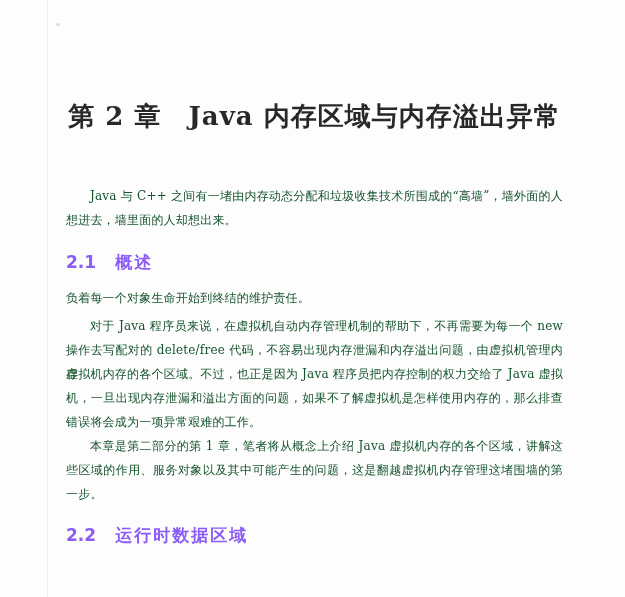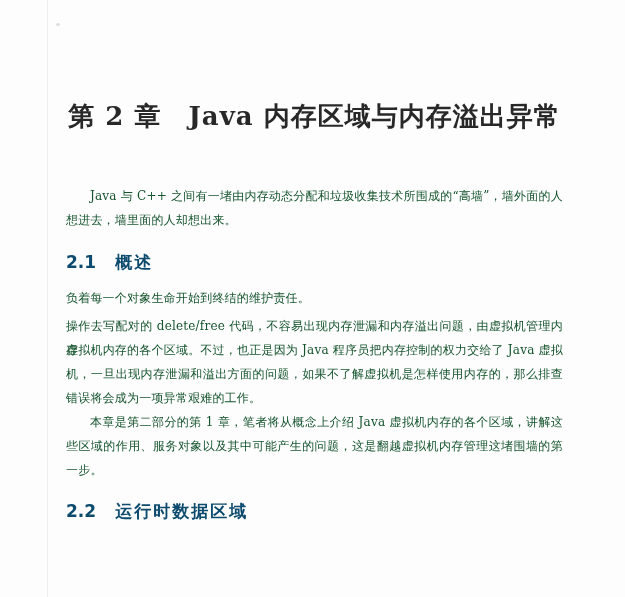--- a/index.html
+++ b/index.html
@@ -72,21 +72,21 @@
   .para-4 { margin-top: 0; }
 
   .sec-heading {
     display: flex;
     align-items: baseline;
     gap: 19px;
     font-family: "DejaVu Sans", "Liberation Sans", sans-serif;
     font-weight: 700;
     font-size: 17px;
     line-height: 24px;
-    color: #0c4a6e;
+    color: #8b5cf6;
     margin: 0;
   }
   .sec-heading .sec-title { letter-spacing: 2px; }
   .sec-1 { margin-top: 18px; }
   .sec-2 { margin-top: 17px; }
 </style>
 </head>
 <body>
 
 <div class="page">
@@ -106,20 +106,21 @@
     <h2 class="sec-heading sec-1">
       <span class="sec-num">2.1</span>
       <span class="sec-title">概述</span>
     </h2>
 
     <div class="para para-2">
       <div class="line last">负着每一个对象生命开始到终结的维护责任。</div>
     </div>
 
     <div class="para para-3">
+      <div class="line first">对于 Java 程序员来说，在虚拟机自动内存管理机制的帮助下，不再需要为每一个 new</div>
       <div class="line">操作去写配对的 delete/free 代码，不容易出现内存泄漏和内存溢出问题，由虚拟机管理内存</div>
       <div class="line">虚拟机内存的各个区域。不过，也正是因为 Java 程序员把内存控制的权力交给了 Java 虚拟</div>
       <div class="line">机，一旦出现内存泄漏和溢出方面的问题，如果不了解虚拟机是怎样使用内存的，那么排查</div>
       <div class="line last">错误将会成为一项异常艰难的工作。</div>
     </div>
 
     <div class="para para-4">
       <div class="line first">本章是第二部分的第 1 章，笔者将从概念上介绍 Java 虚拟机内存的各个区域，讲解这</div>
       <div class="line">些区域的作用、服务对象以及其中可能产生的问题，这是翻越虚拟机内存管理这堵围墙的第</div>
       <div class="line last">一步。</div>

